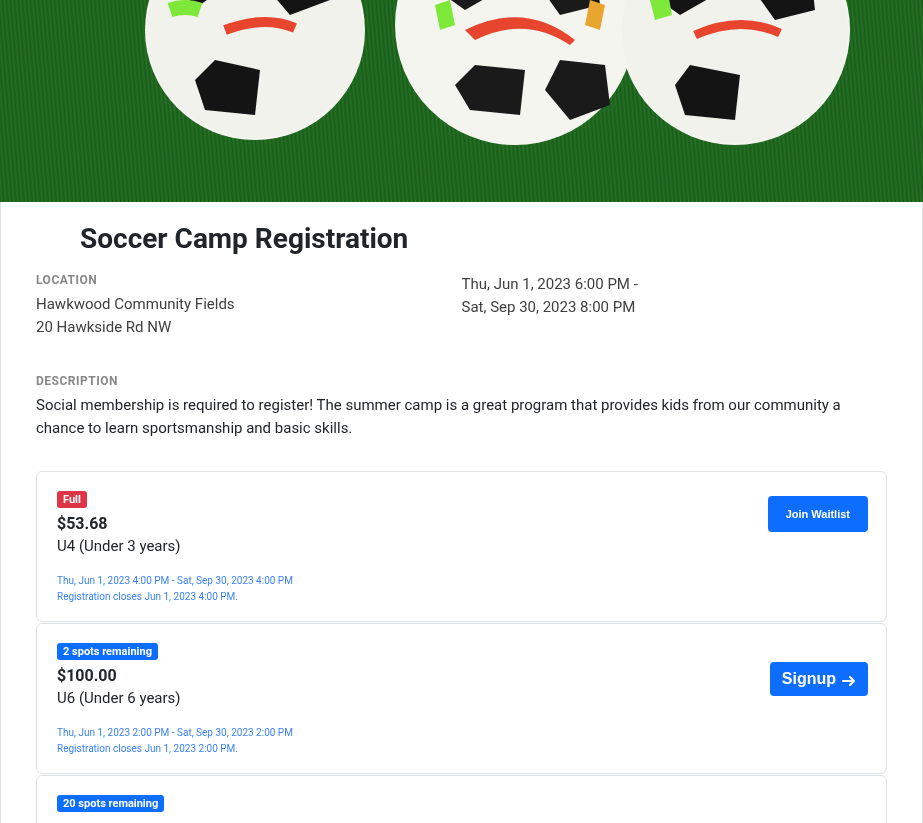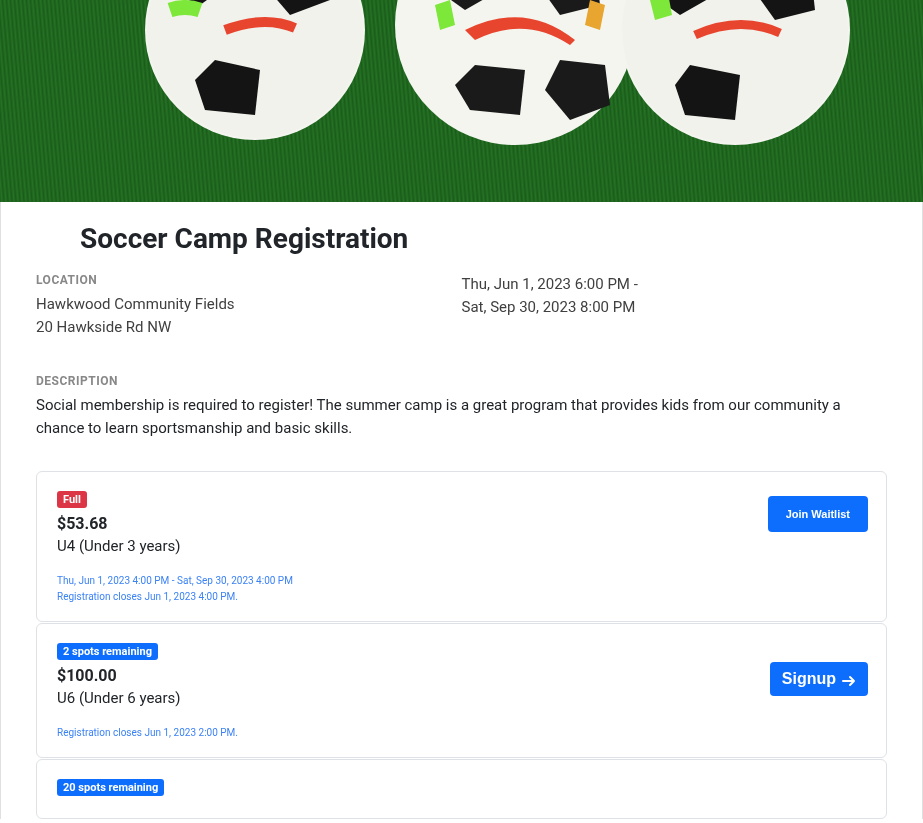--- a/index.html
+++ b/index.html
@@ -232,20 +232,21 @@
       <div class="session-times">Registration closes Jun 1, 2023 4:00 PM.</div>
       <button class="session-button btn-waitlist">
         <span>Join Waitlist</span>
       </button>
     </div>
 
     <div class="session-card">
       <span class="badge badge-spots">2 spots remaining</span>
       <div class="price">$100.00</div>
       <div class="session-name">U6 (Under 6 years)</div>
+      <div class="session-times">Thu, Jun 1, 2023 2:00 PM - Sat, Sep 30, 2023 2:00 PM</div>
       <div class="session-times">Registration closes Jun 1, 2023 2:00 PM.</div>
       <button class="session-button btn-signup">
         <span>Signup</span>
         <span class="arrow-icon">
           <svg width="14" height="12" viewBox="0 0 14 12" fill="none">
             <path d="M1 6h11M8 2l4 4-4 4" stroke="#fff" stroke-width="2" stroke-linecap="round" stroke-linejoin="round"></path>
           </svg>
         </span>
       </button>
     </div>

